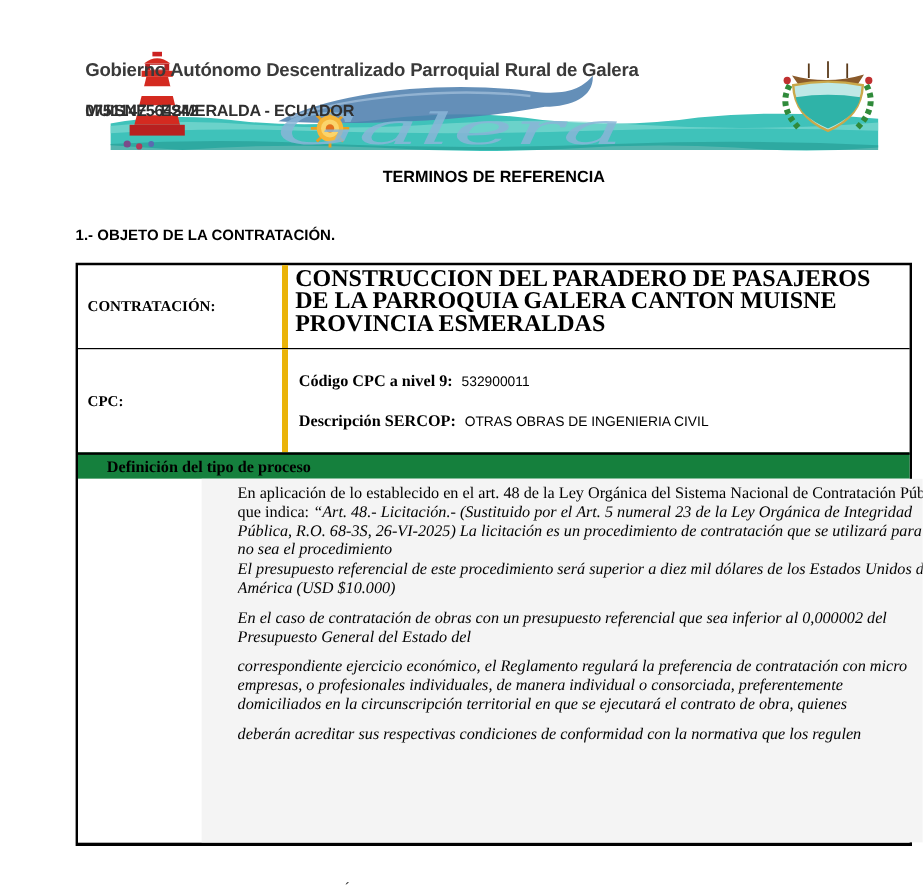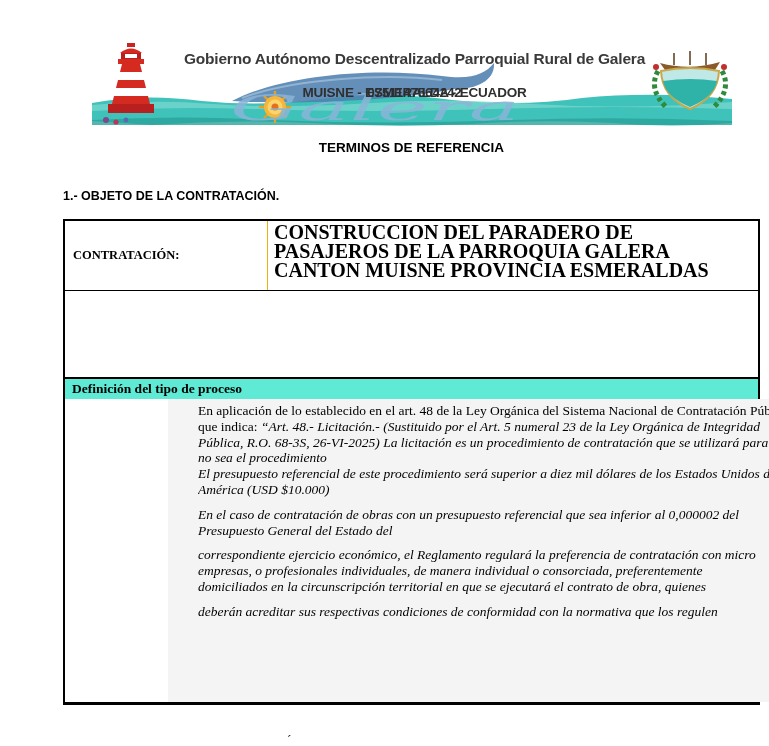--- a/index.html
+++ b/index.html
@@ -3,43 +3,43 @@
 <meta charset="utf-8">
 <style>
   html,body{margin:0;padding:0;background:#fff;}
   .page{
     position:relative;width:769px;height:746px;background:#ffffff;
     overflow:hidden;font-family:"Liberation Serif","DejaVu Serif",serif;color:#000;
   }
   
   .logo-banner{position:absolute;left:92px;top:43px;width:640px;height:84px;}
   .logo-banner svg{position:absolute;left:0;top:0;z-index:1;}
-  .hdr-text{position:absolute;left:87px;width:655px;text-align:center;z-index:2;
+  .hdr-text{position:absolute;left:71px;width:655px;z-index:2;
     font-family:"Liberation Sans","DejaVu Sans",sans-serif;font-weight:bold;color:#3a3a3a;
     letter-spacing:-0.2px;white-space:nowrap;}
   .hdr-line1{top:50px;font-size:15.5px;}
   .hdr-line2{top:69px;font-size:13.5px;color:#2f2f2f;margin-top:16px;}
   .hdr-line3{top:85px;font-size:13.5px;color:#2f2f2f;}
   
   .doc-title{position:absolute;left:63px;top:140px;width:697px;text-align:center;
     font-family:"Liberation Sans","DejaVu Sans",sans-serif;font-weight:bold;font-size:13.5px;}
   .section-heading{position:absolute;left:63px;top:189px;
     font-family:"Liberation Sans","DejaVu Sans",sans-serif;font-weight:bold;font-size:12.5px;}
   
   .tor-table{position:absolute;left:63px;top:219px;width:697px;height:486px;
     border:2px solid #000;border-bottom:3px solid #000;box-sizing:border-box;
     display:flex;flex-direction:column;background:#fff;}
   .t-row{display:flex;box-sizing:border-box;}
   .row-contratacion{height:70px;border-bottom:1px solid #000;}
   .row-requirente{height:73px;border-bottom:1px solid #000;}
   .row-cpc{height:86px;}
-  .row-def-header{height:22px;border-top:2px solid #000;background:#5eead4;
-    align-items:center;padding-left:7px;font-weight:bold;font-size:13.5px;}
+  .row-def-header{height:22px;border-top:2px solid #000;background:#15803d;
+    align-items:center;padding-left:24px;font-weight:bold;font-size:13.5px;}
   .row-body{flex:1;position:relative;background:#fff;}
-  .cell-label{width:203px;box-sizing:border-box;border-right:1px solid #eab308;
+  .cell-label{width:175px;box-sizing:border-box;border-right:5px solid #eab308;
     display:flex;align-items:center;padding-left:8px;
     font-weight:bold;font-size:12.5px;}
   .cell-value{flex:1;box-sizing:border-box;padding:2px 6px;}
   .val-contratacion{font-weight:bold;font-size:20px;line-height:19px;}
   .val-requirente{display:flex;align-items:center;font-size:16px;line-height:19px;padding-right:18px;}
   .val-cpc{display:flex;flex-direction:column;justify-content:center;gap:17px;padding-left:9px;}
   .cpc-line{font-size:13.5px;font-weight:bold;white-space:nowrap;}
   .cpc-line .plain{font-family:"Liberation Sans","DejaVu Sans",sans-serif;
     font-weight:normal;font-size:11.5px;margin-left:4px;}
   
@@ -123,20 +123,31 @@
 
   <div class="tor-table">
 
     <div class="t-row row-contratacion">
       <div class="cell-label">CONTRATACIÓN:</div>
       <div class="cell-value val-contratacion">CONSTRUCCION DEL PARADERO DE PASAJEROS DE LA PARROQUIA GALERA CANTON MUISNE PROVINCIA ESMERALDAS</div>
     </div>
 
 
     <div class="t-row row-cpc">
+      <div class="cell-label">CPC:</div>
+      <div class="cell-value val-cpc">
+        <div class="cpc-line">
+          <span>Código CPC a nivel 9:</span>
+          <span class="plain">532900011</span>
+        </div>
+        <div class="cpc-line">
+          <span>Descripción SERCOP:</span>
+          <span class="plain">OTRAS OBRAS DE INGENIERIA CIVIL</span>
+        </div>
+      </div>
     </div>
 
     <div class="t-row row-def-header">
       <span>Definición del tipo de proceso</span>
     </div>
 
     <div class="t-row row-body">
       <div class="proceso-shade">
         <div class="proceso-text">
             <div class="bline"><span>En aplicación de lo establecido en el art. 48 de la Ley Orgánica del Sistema Nacional de Contratación Pública</span></div>

